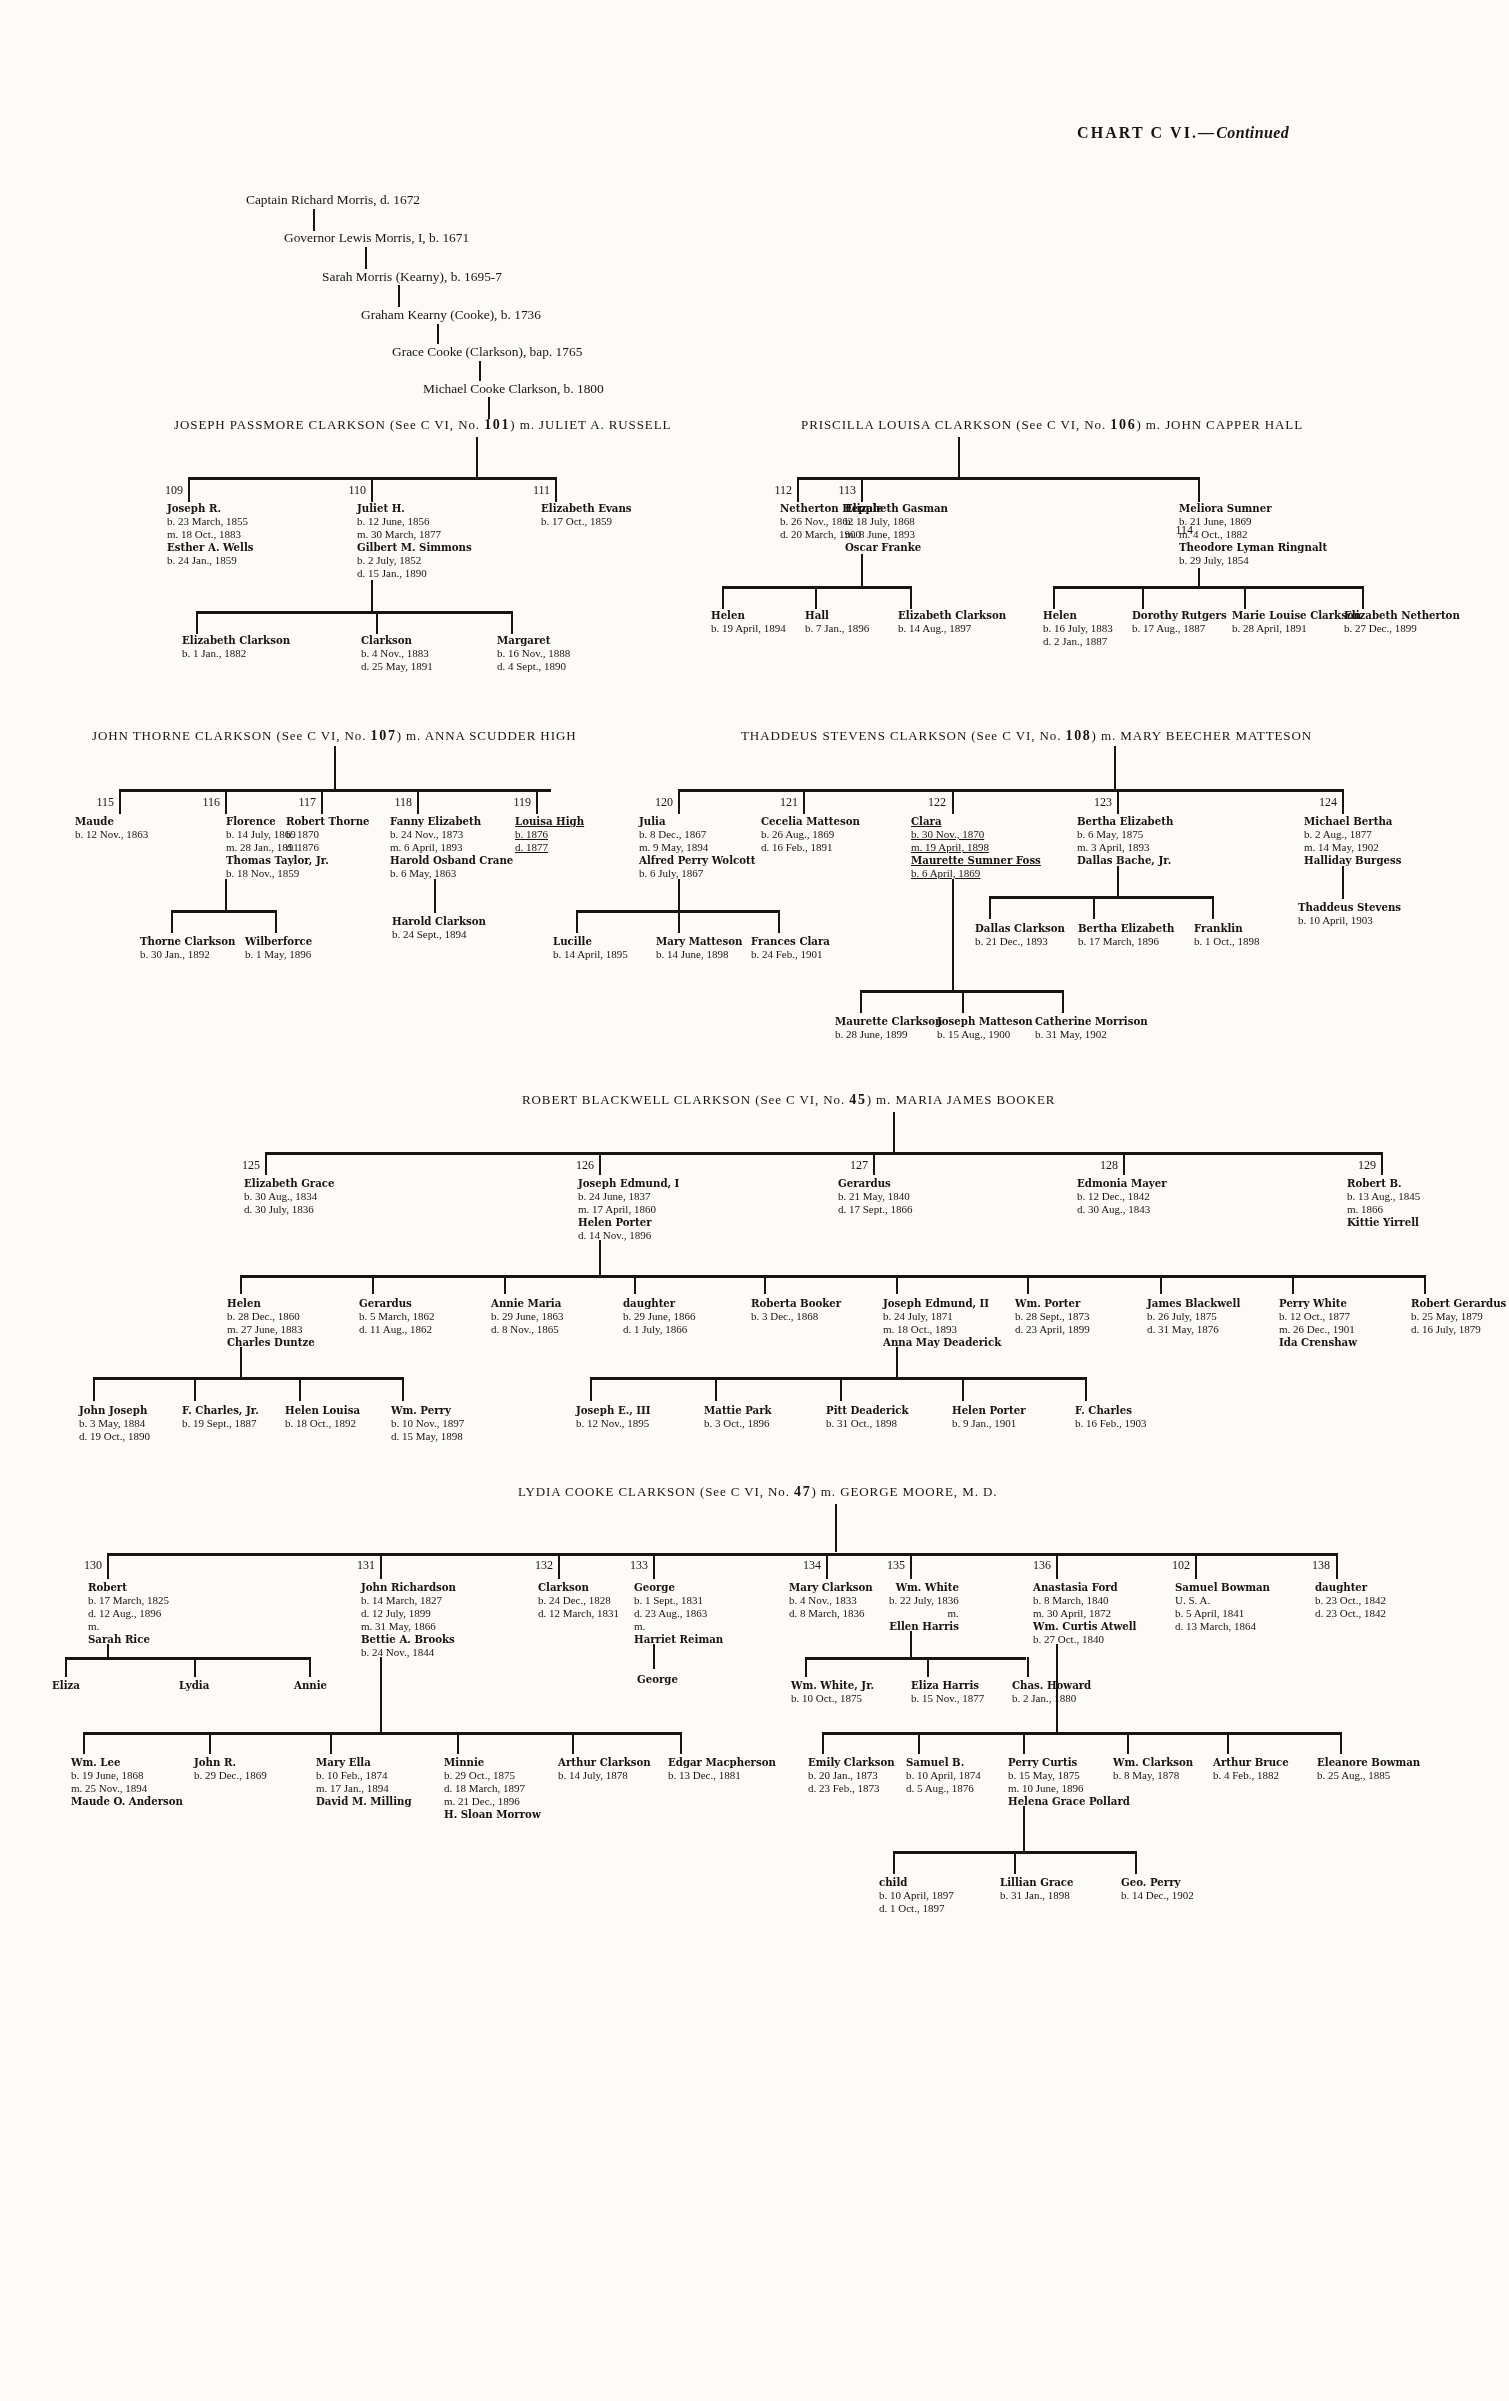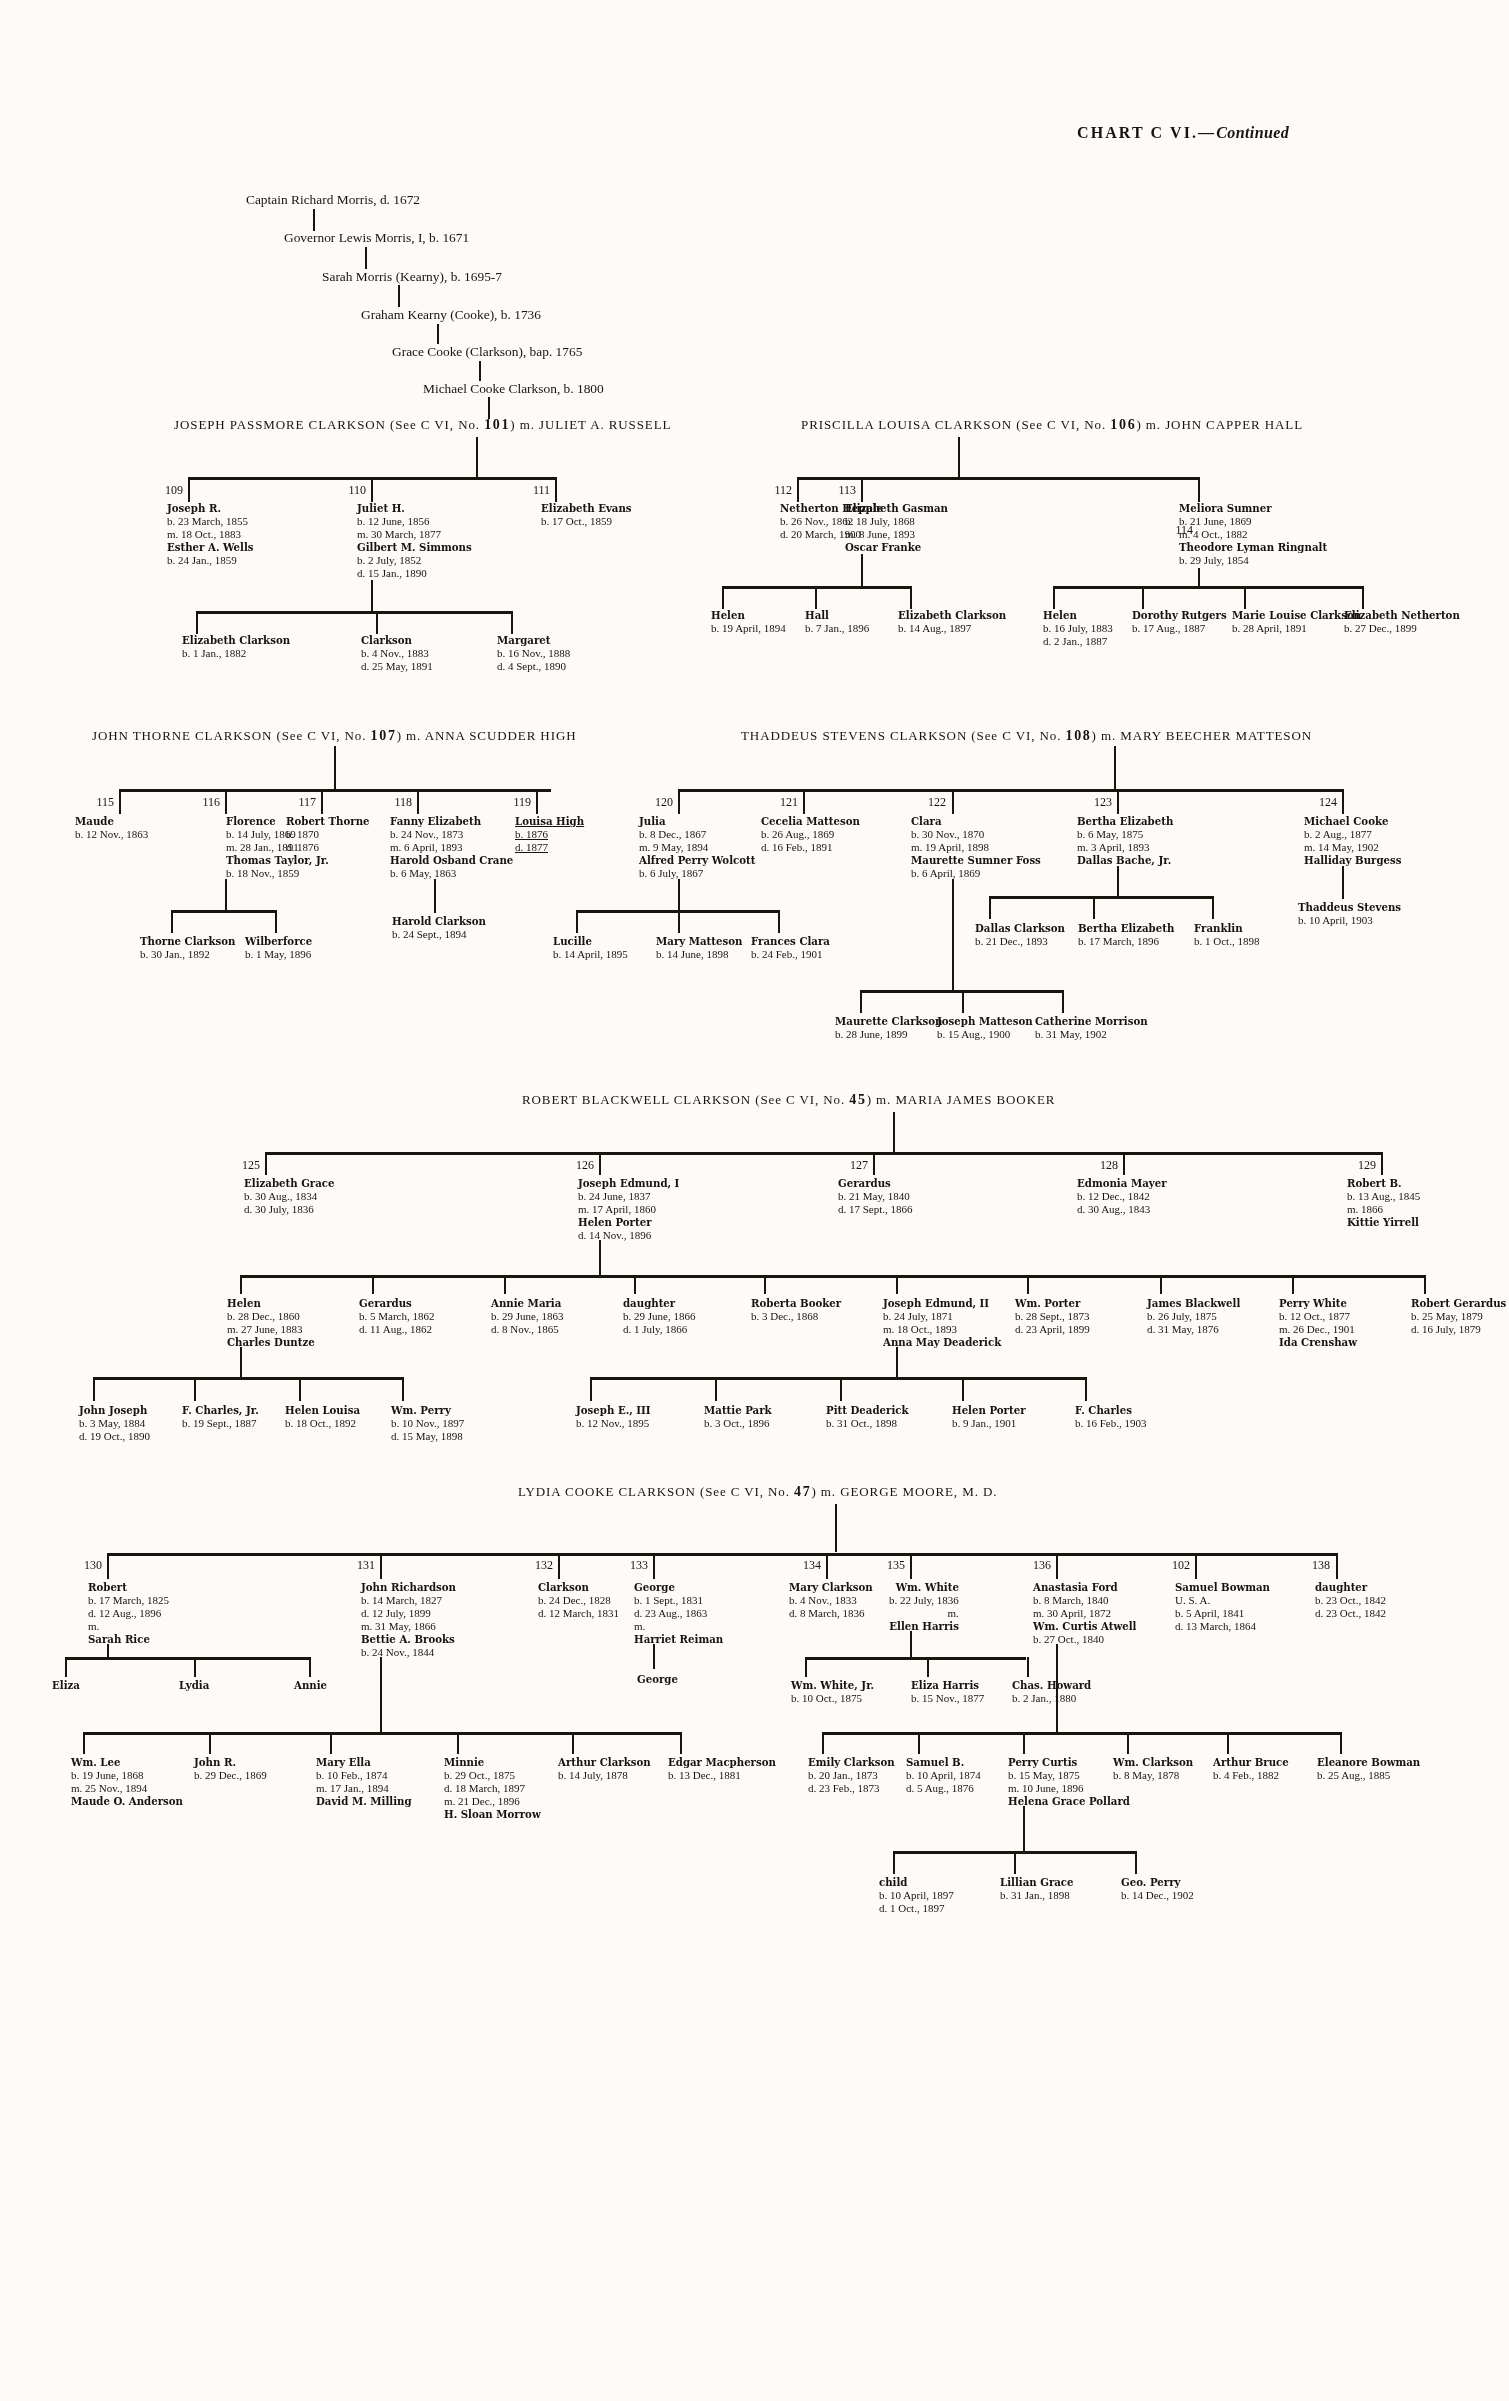--- a/index.html
+++ b/index.html
@@ -331,35 +331,35 @@
       <span class="dt">b. 8 Dec., 1867</span>
       <span class="dt">m. 9 May, 1894</span>
       <span class="nm">Alfred Perry Wolcott</span>
       <span class="dt">b. 6 July, 1867</span>
     </div>
     <div class="person" style="left: 761px; top: 815px;">
       <span class="nm">Cecelia Matteson</span>
       <span class="dt">b. 26 Aug., 1869</span>
       <span class="dt">d. 16 Feb., 1891</span>
     </div>
-    <div class="person" style="left: 911px; top: 815px;">
+    <div class="person" style="left: 911px; top: 815px; text-decoration: underline;">
       <span class="nm">Clara</span>
       <span class="dt">b. 30 Nov., 1870</span>
       <span class="dt">m. 19 April, 1898</span>
       <span class="nm">Maurette Sumner Foss</span>
       <span class="dt">b. 6 April, 1869</span>
     </div>
     <div class="person" style="left: 1077px; top: 815px;">
       <span class="nm">Bertha Elizabeth</span>
       <span class="dt">b. 6 May, 1875</span>
       <span class="dt">m. 3 April, 1893</span>
       <span class="nm">Dallas Bache, Jr.</span>
     </div>
     <div class="person" style="left: 1304px; top: 815px;">
-      <span class="nm">Michael Cooke</span>
+      <span class="nm">Michael Bertha</span>
       <span class="dt">b. 2 Aug., 1877</span>
       <span class="dt">m. 14 May, 1902</span>
       <span class="nm">Halliday Burgess</span>
     </div>
     <div class="person" style="left: 553px; top: 935px;">
       <span class="nm">Lucille</span>
       <span class="dt">b. 14 April, 1895</span>
     </div>
     <div class="person" style="left: 656px; top: 935px;">
       <span class="nm">Mary Matteson</span>

